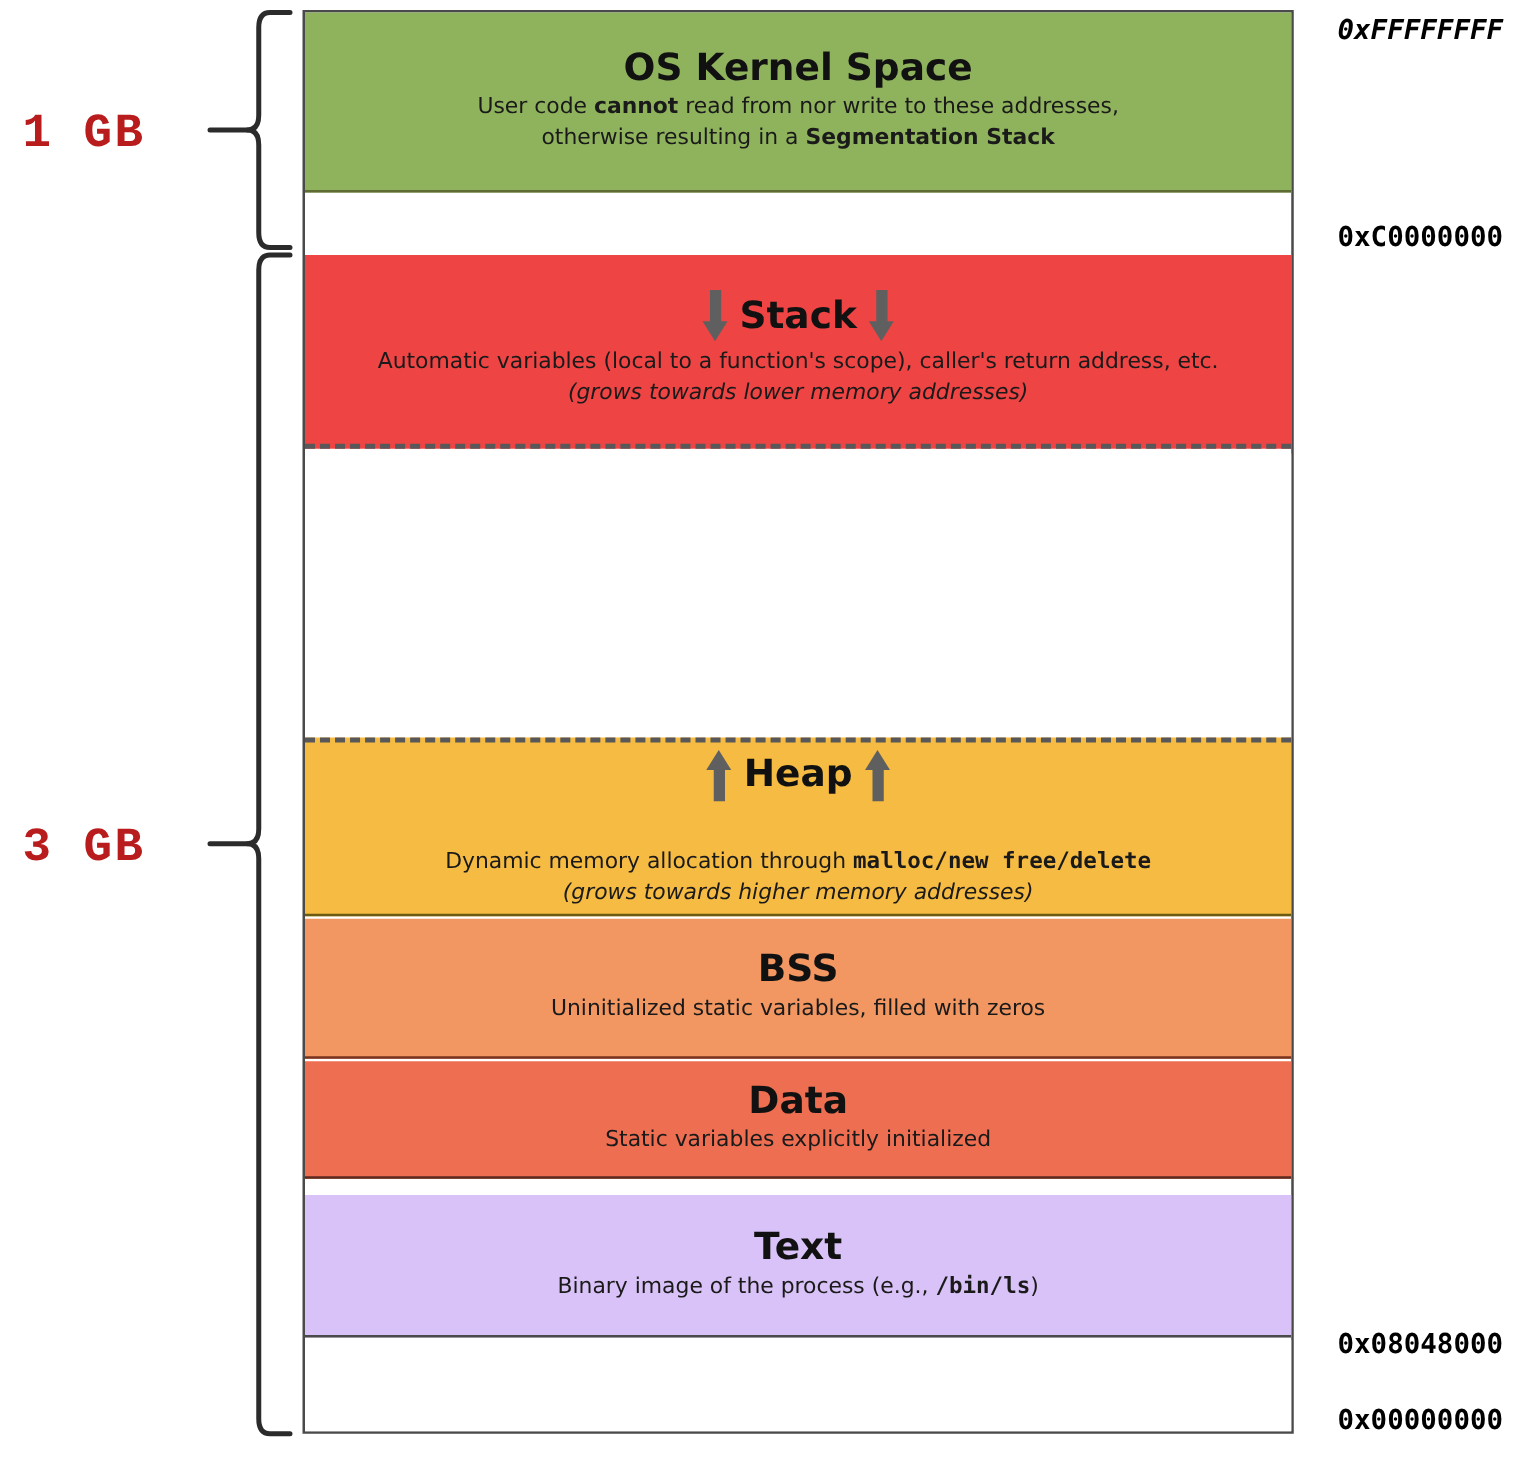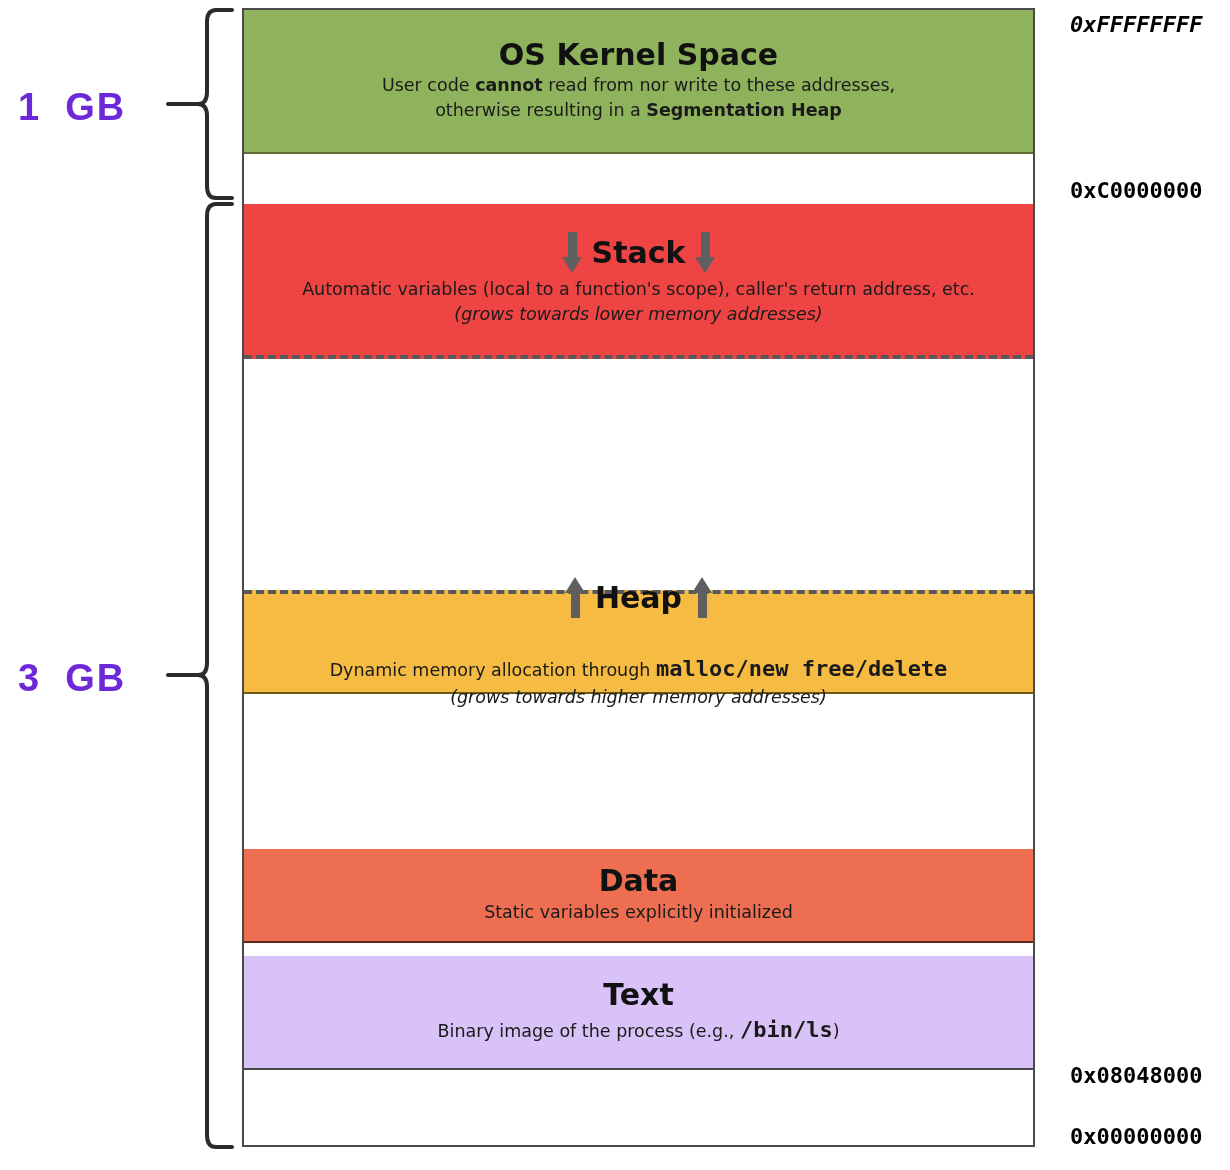--- a/index.html
+++ b/index.html
@@ -15,24 +15,24 @@
     position: relative;
     width: 1230px;
     height: 1170px;
     background: #ffffff;
     overflow: hidden;
   }
 
   
   .size-label {
     position: absolute;
-    font-family: Liberation Sans, sans-serif;
+    font-family: Liberation Mono, monospace;
     font-weight: bold;
     font-size: 38px;
-    color: #6d28d9;
+    color: #b91c1c;
     letter-spacing: 2px;
     white-space: nowrap;
   }
   .size-label .num { margin-right: 24px; }
 
   
   .brace-svg {
     position: absolute;
     left: 0;
     top: 0;
@@ -82,21 +82,21 @@
     font-size: 17.5px;
     line-height: 1.42;
     color: #1a1a1a;
     margin-top: 3px;
     padding: 0 12px;
   }
   .seg-desc b { font-weight: bold; }
   .mono {
     font-family: "DejaVu Sans Mono", "Liberation Mono", monospace;
     font-weight: bold;
-    font-size: 22px;
+    font-size: 18px;
   }
   .ital { font-style: italic; }
 
   
   .arrow {
     display: inline-block;
     width: 20px;
     height: 42px;
     position: relative;
     vertical-align: middle;
@@ -133,21 +133,21 @@
     background: #ef4444;
     border-bottom: 4px dashed #58585a;
   }
   #seg-gap {
     top: 353px;
     height: 227px;
     background: #ffffff;
   }
   #seg-heap {
     top: 580px;
-    height: 104px;
+    height: 143px;
     background: #F5BB42;
     border-top: 4px dashed #58585a;
     border-bottom: 2px solid #6b5a12;
     gap: 32px;
   }
   #seg-bss {
     top: 725px;
     height: 112px;
     background: #F29762;
     border-bottom: 2px solid #7a3320;
@@ -209,21 +209,21 @@
   </div>
 
   <div id="column">
 
     <div class="seg" id="seg-kernel">
       <div class="seg-title">
         <span>OS Kernel Space</span>
       </div>
       <div class="seg-desc">
         <span><span>User code </span><b>cannot</b><span> read from nor write to these addresses,</span></span><br>
-        <span><span>otherwise resulting in a </span><b>Segmentation Heap</b></span>
+        <span><span>otherwise resulting in a </span><b>Segmentation Stack</b></span>
       </div>
     </div>
 
     <div class="seg" id="seg-stack">
       <div class="seg-title">
         <span class="arrow down">
           <span class="shaft"></span>
             <span class="head"></span>
         </span>
         <span>Stack</span>
@@ -251,20 +251,26 @@
           <span class="shaft"></span>
             <span class="head"></span>
         </span>
       </div>
       <div class="seg-desc">
         <span><span>Dynamic memory allocation through </span><span class="mono">malloc/new free/delete</span></span><br>
         <span class="ital">(grows towards higher memory addresses)</span>
       </div>
     </div>
 
+    <div class="seg" id="seg-bss">
+      <div class="seg-title">
+        <span>BSS</span>
+      </div>
+      <div class="seg-desc">Uninitialized static variables, filled with zeros</div>
+    </div>
 
     <div class="seg" id="seg-data">
       <div class="seg-title">
         <span>Data</span>
       </div>
       <div class="seg-desc">Static variables explicitly initialized</div>
     </div>
 
     <div class="seg" id="seg-text">
       <div class="seg-title">

